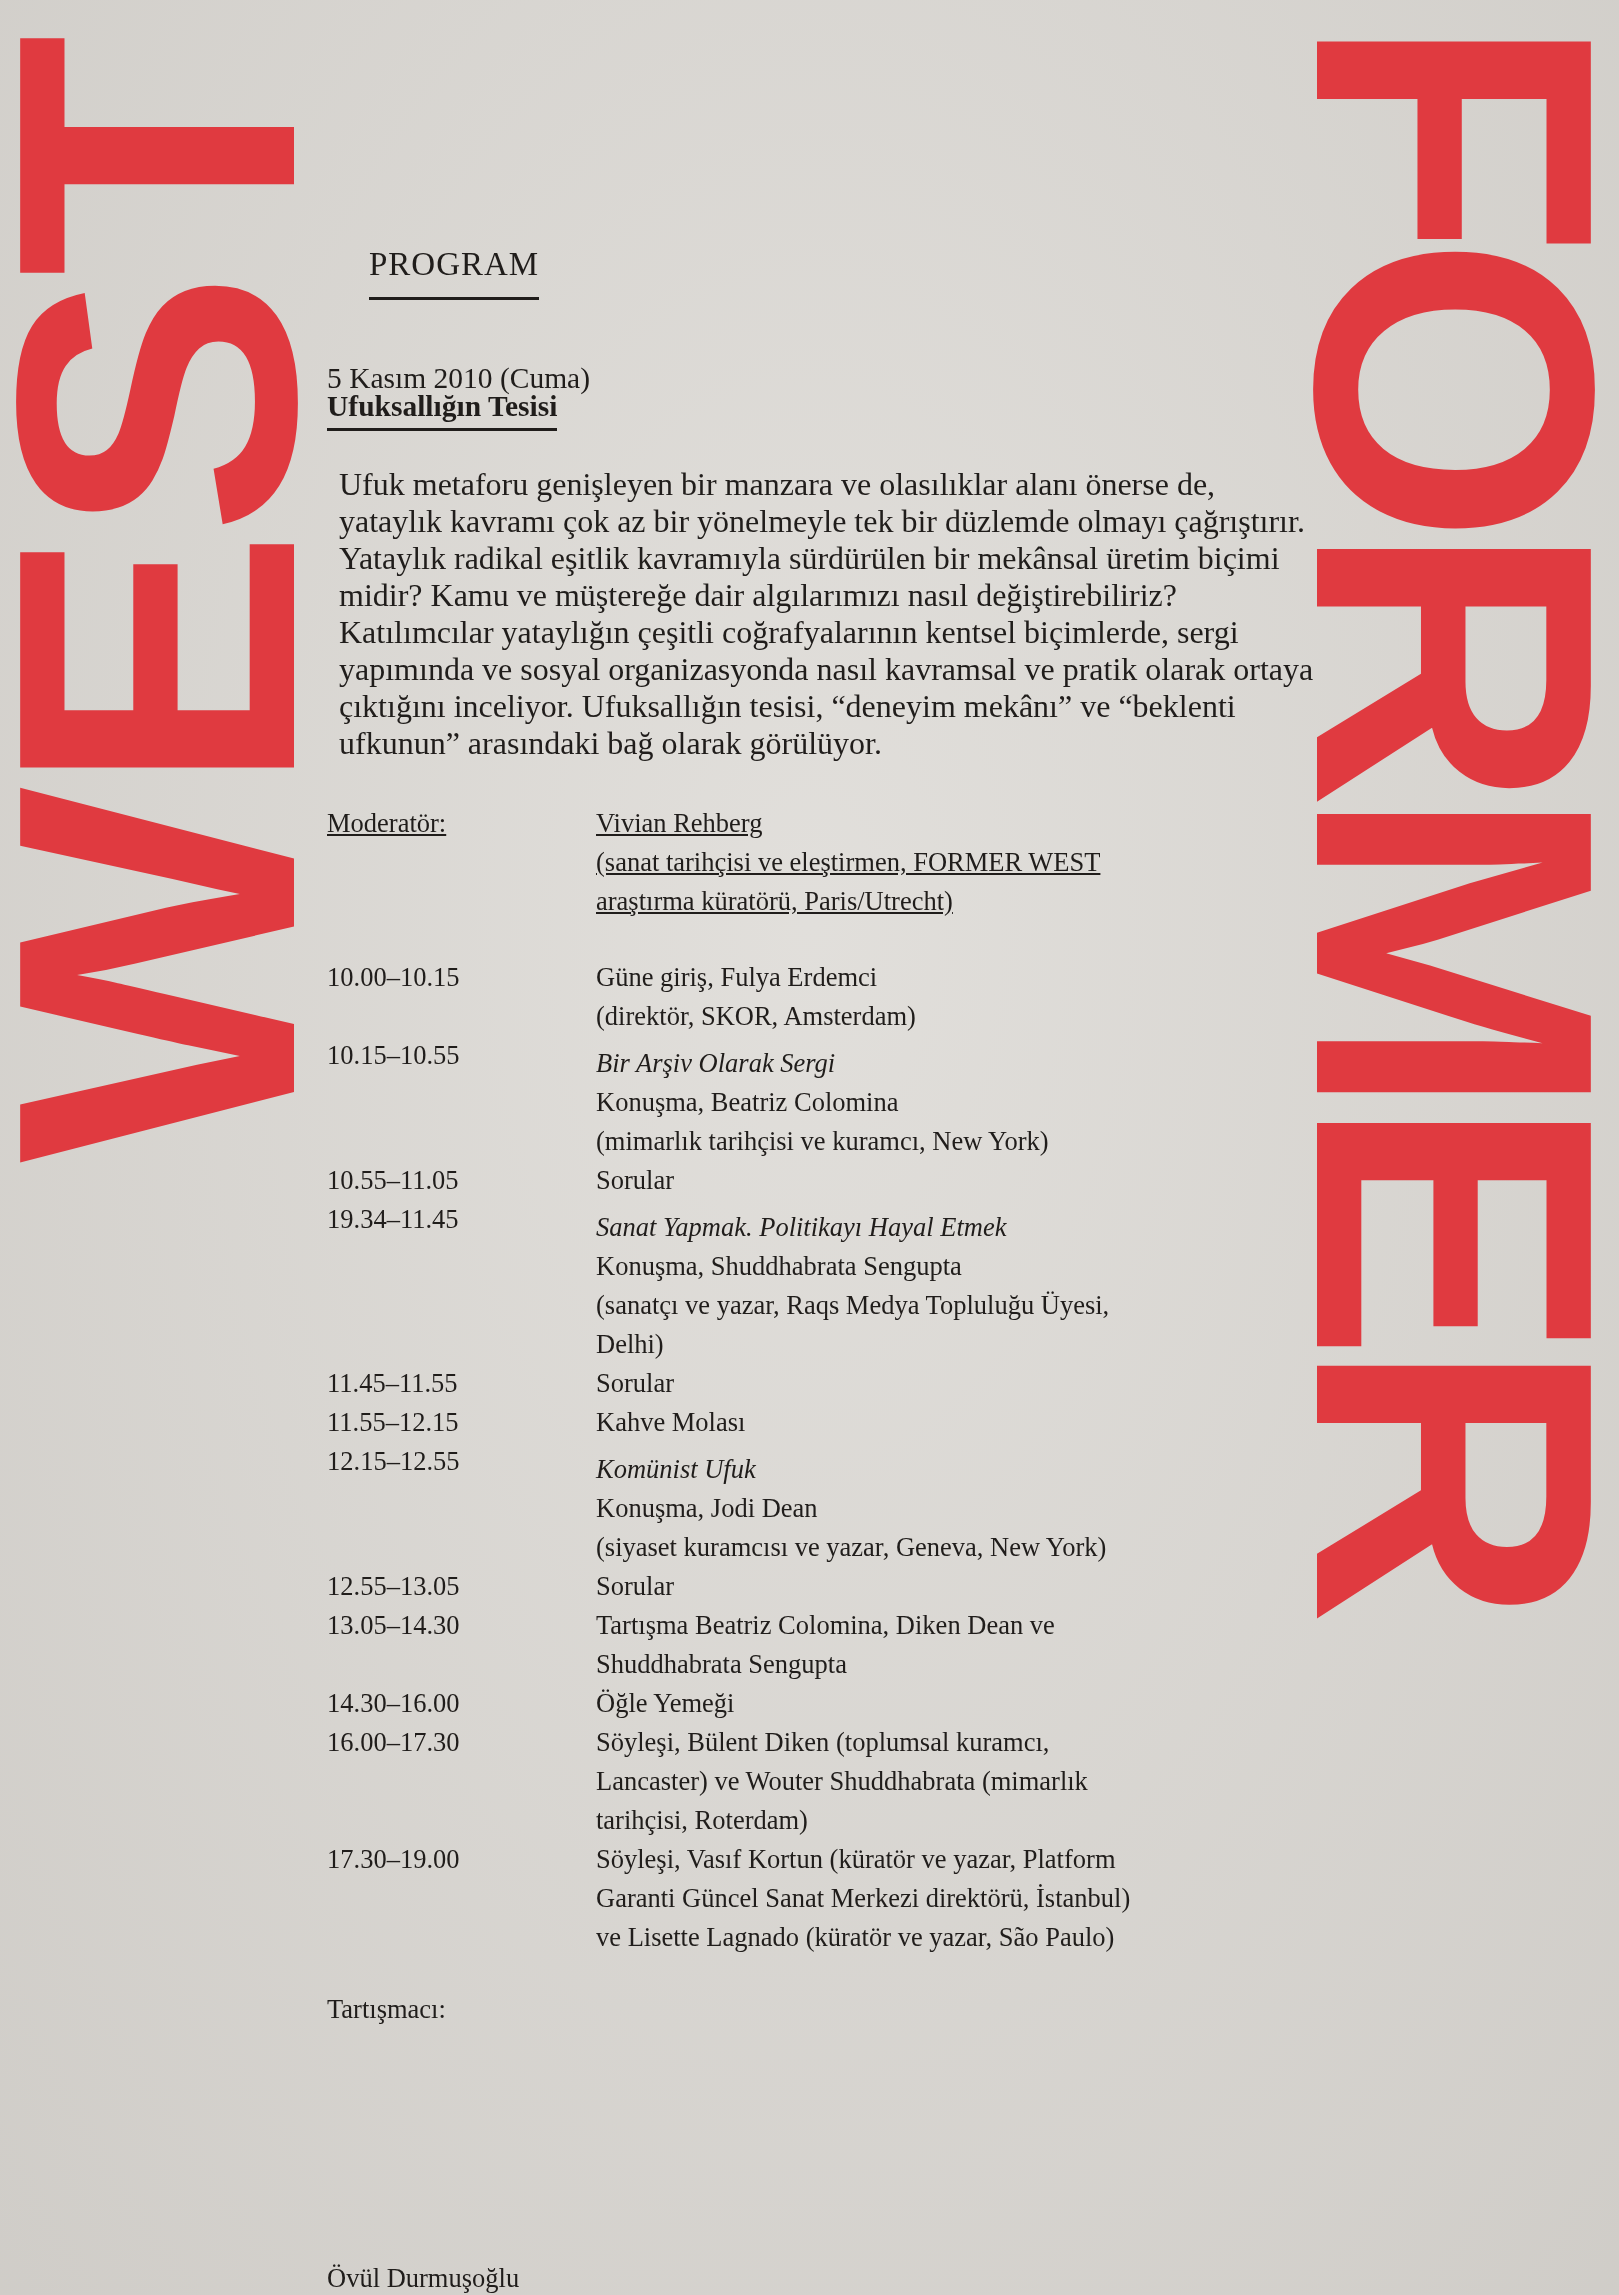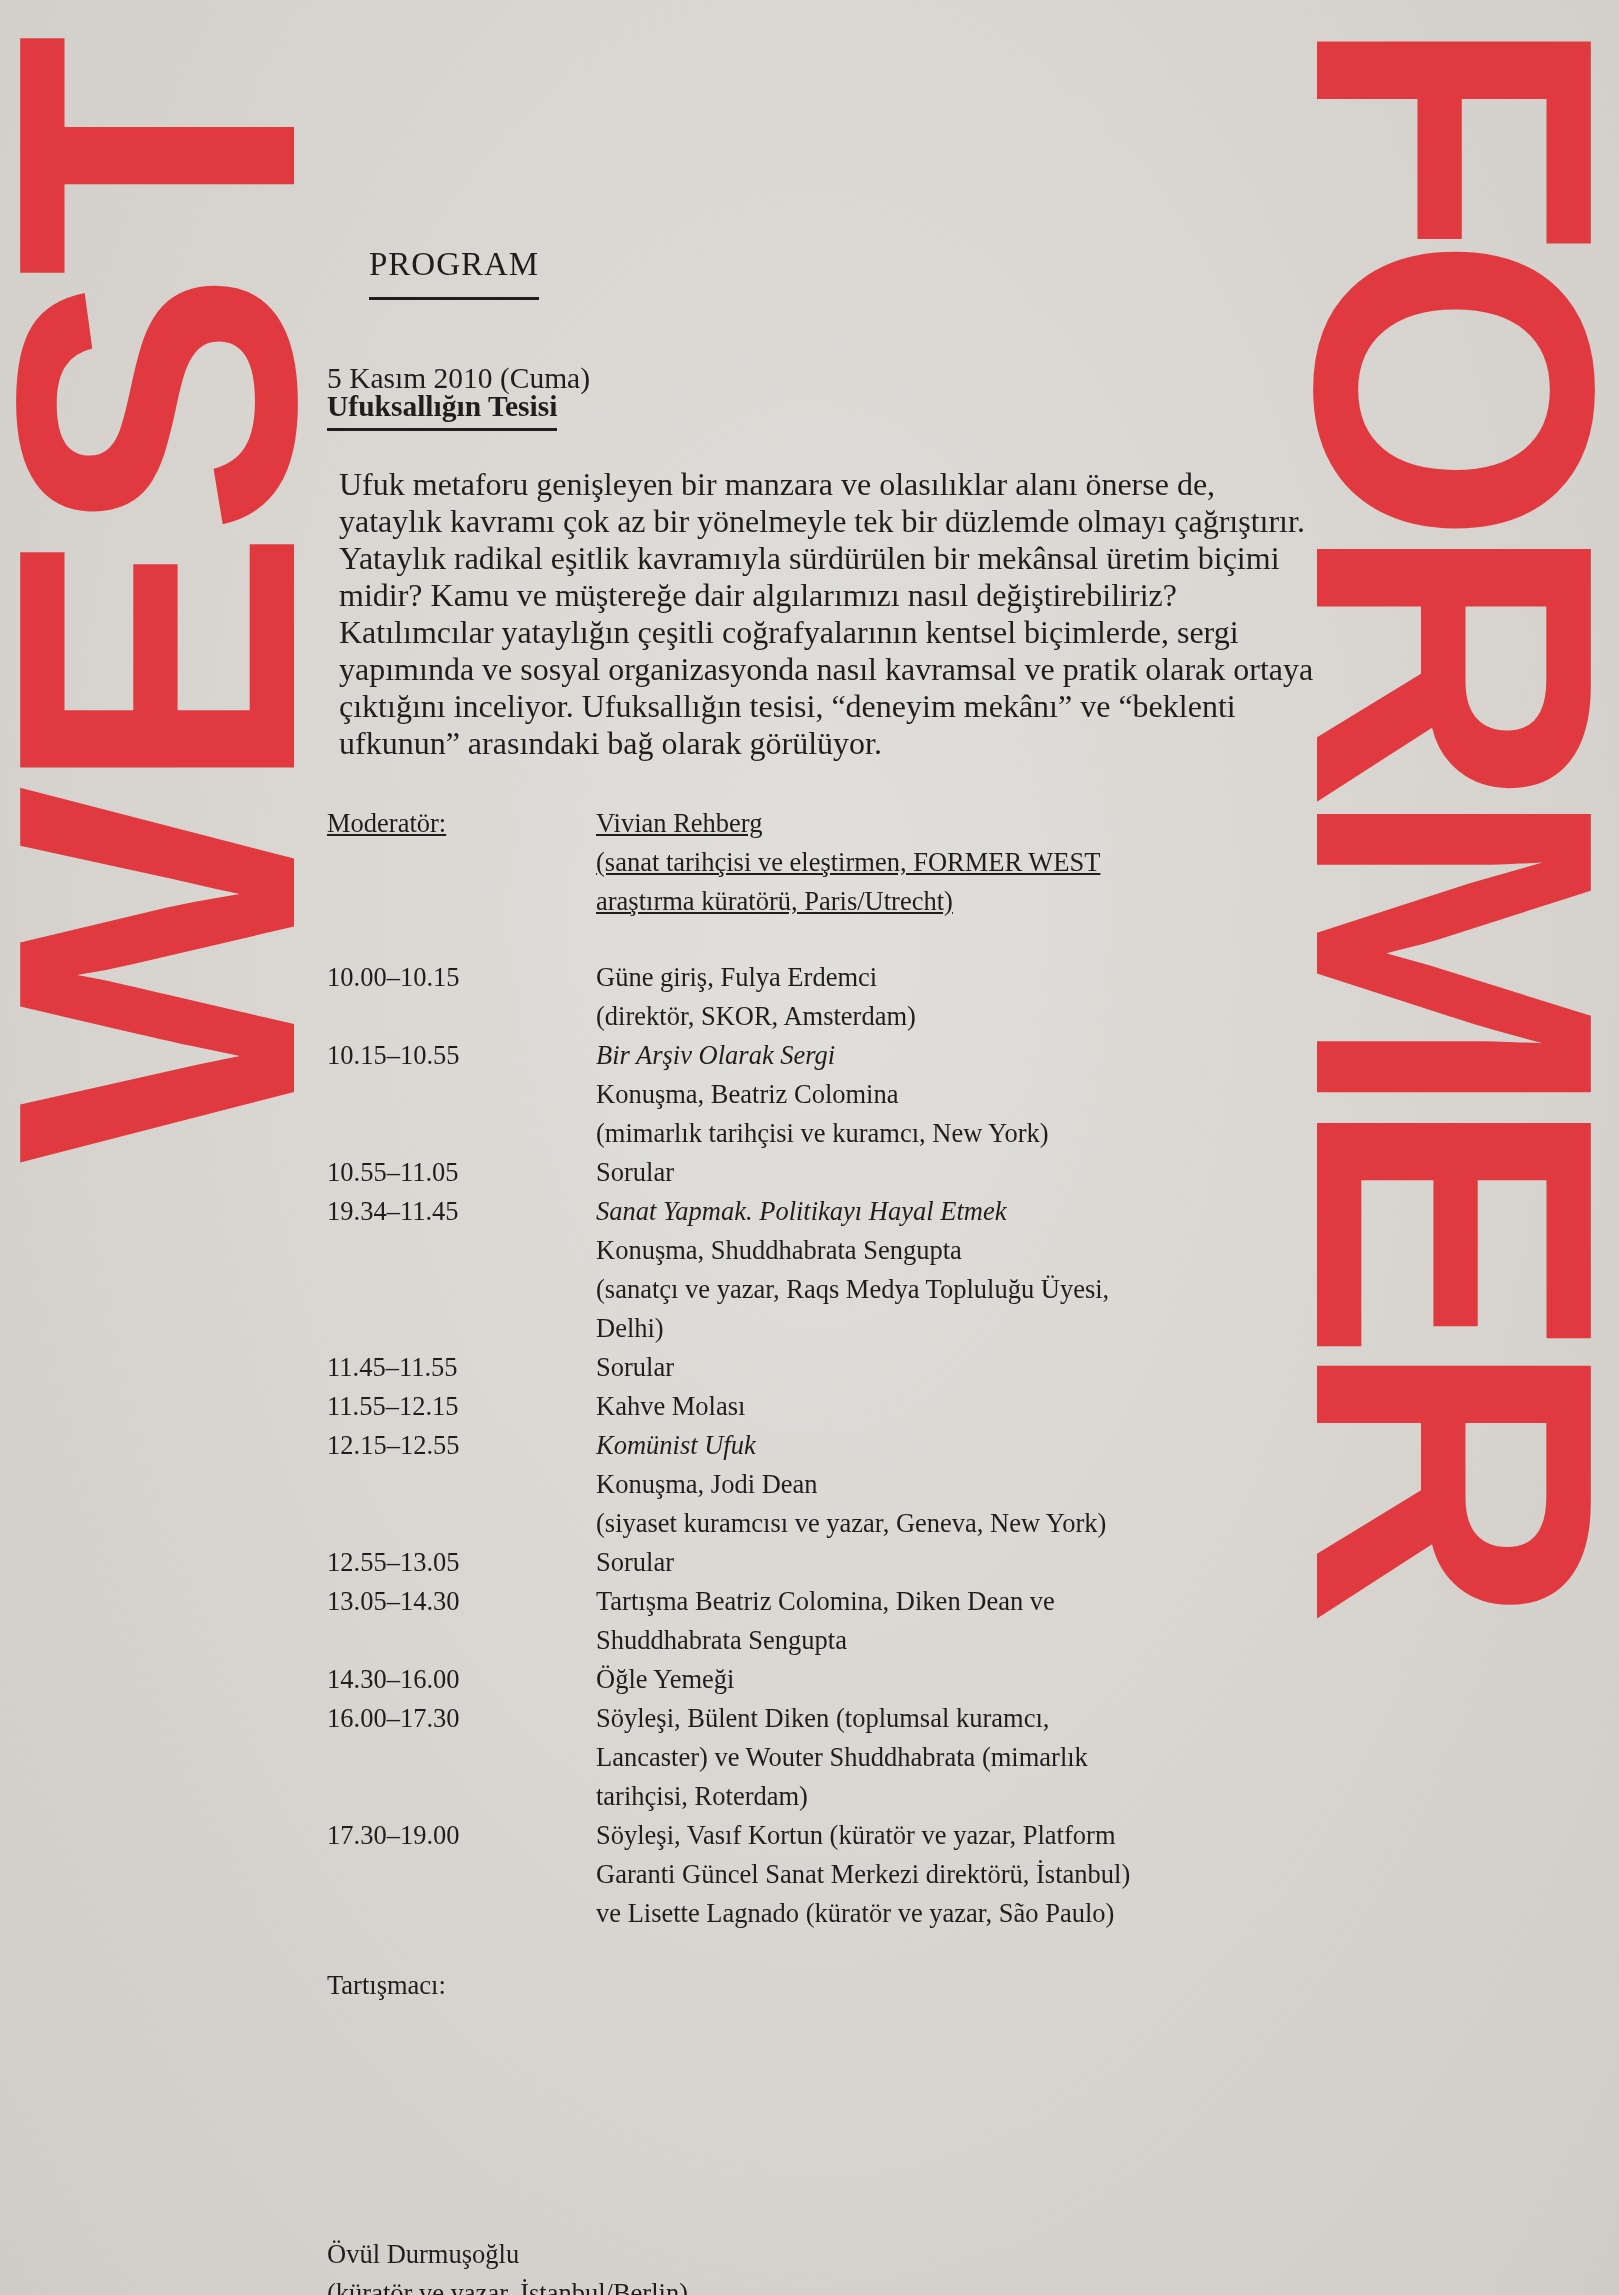--- a/index.html
+++ b/index.html
@@ -100,21 +100,21 @@
     width: 1082px;
     font-size: 26.5px;
     line-height: 39px;
   }
   .sched-row { display: flex; align-items: flex-start; }
   .sched-row.moderator { margin-bottom: 37px; text-decoration: underline; }
   .sched-row.discussant { margin-top: 33px; flex-direction: column; }
   .sched-time { flex: 0 0 269px; white-space: nowrap; }
   .sched-content { flex: 1 1 auto; }
   .sched-line { white-space: nowrap; }
-  .sched-line.italic { font-style: italic; }
+  .sched-line.italic { font-style: italic; margin-top: 8px; }
 </style>
 </head>
 <body>
 
 <div class="page">
 
   <div class="big-word left">WEST</div>
 
   <div class="big-word right">FORMER</div>
 

